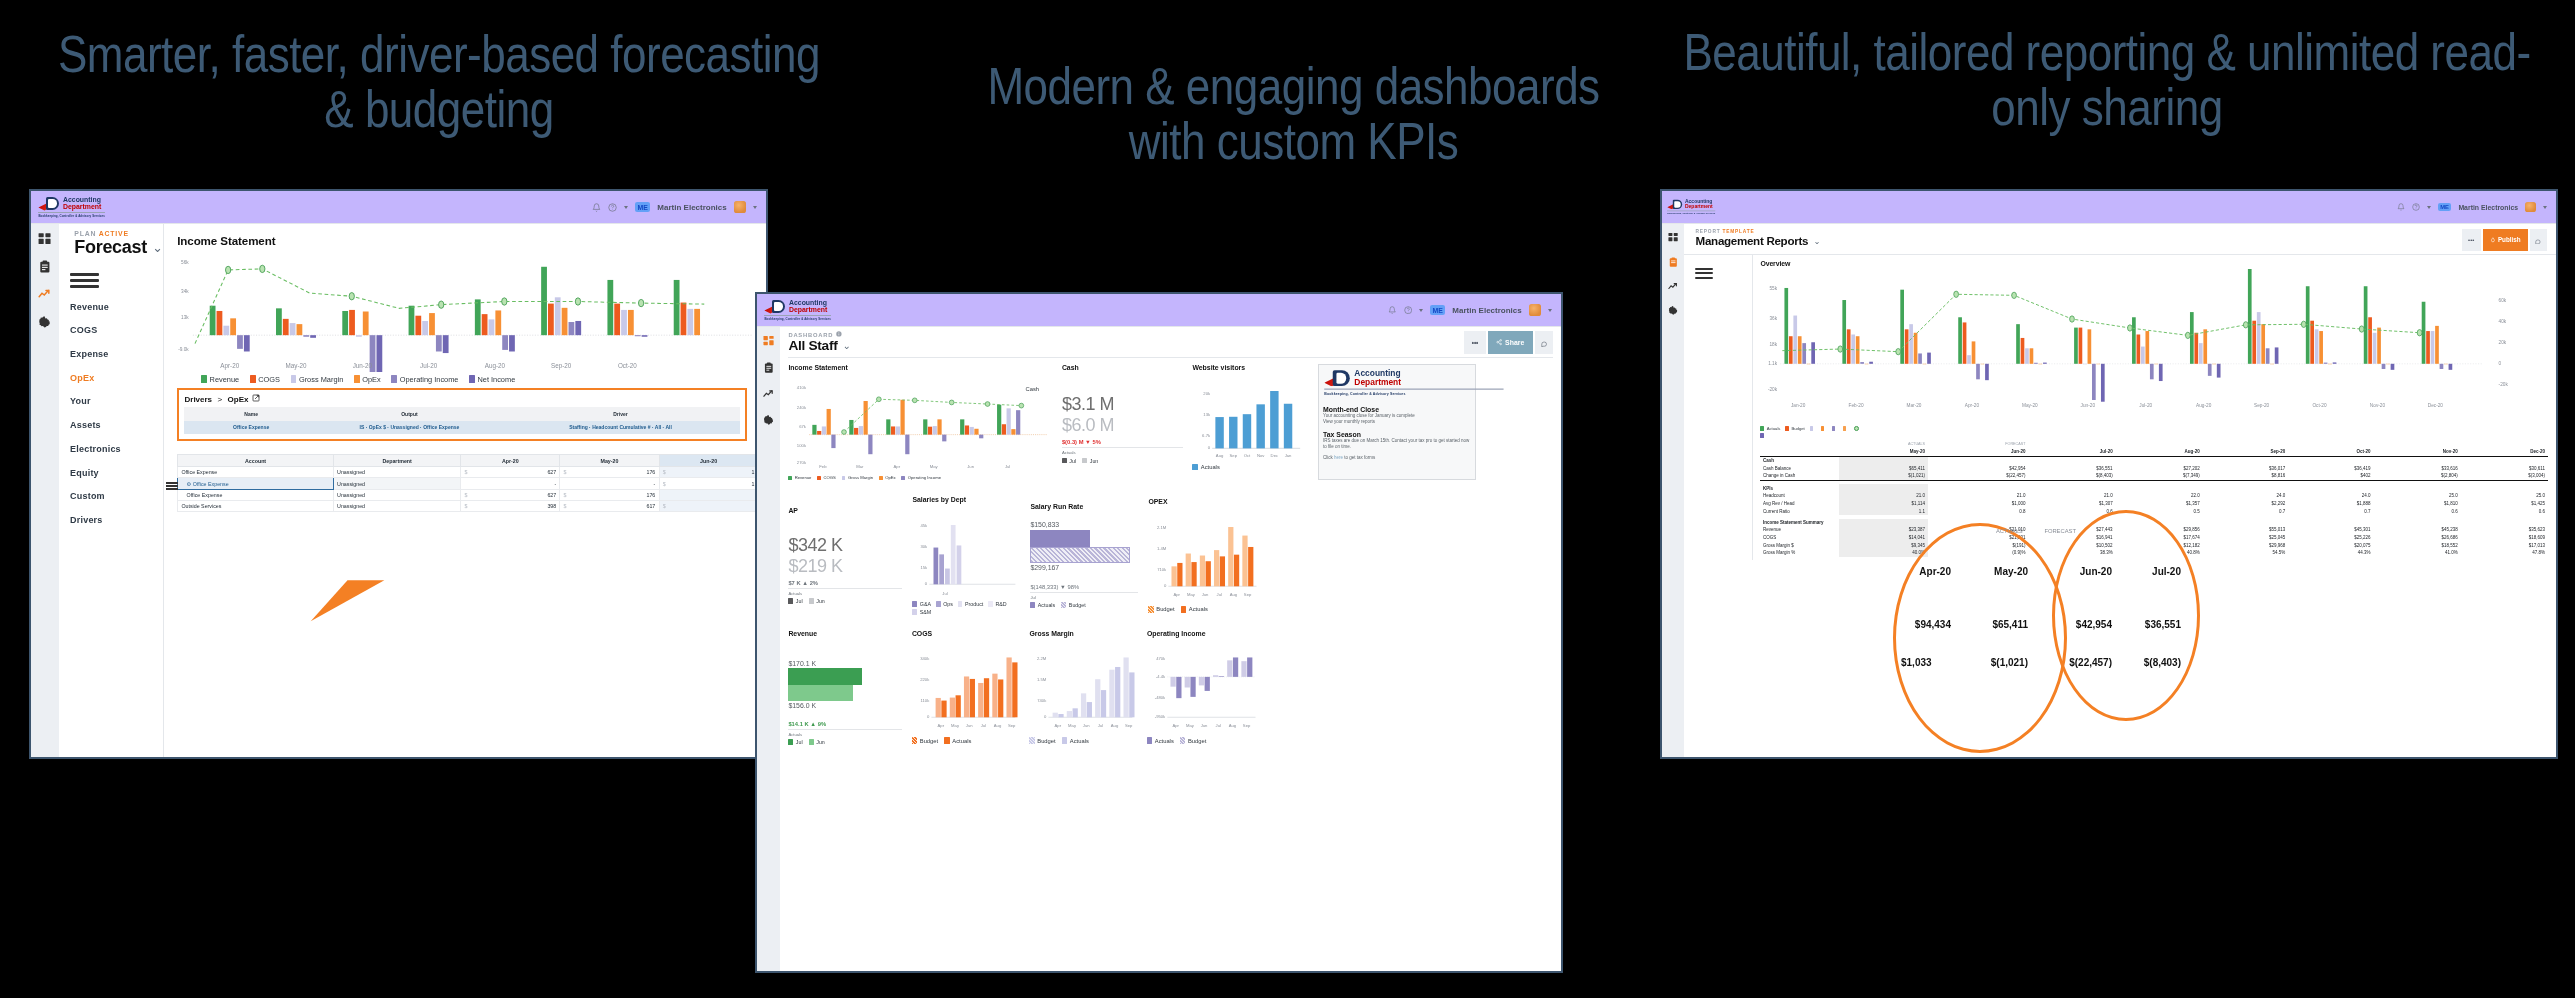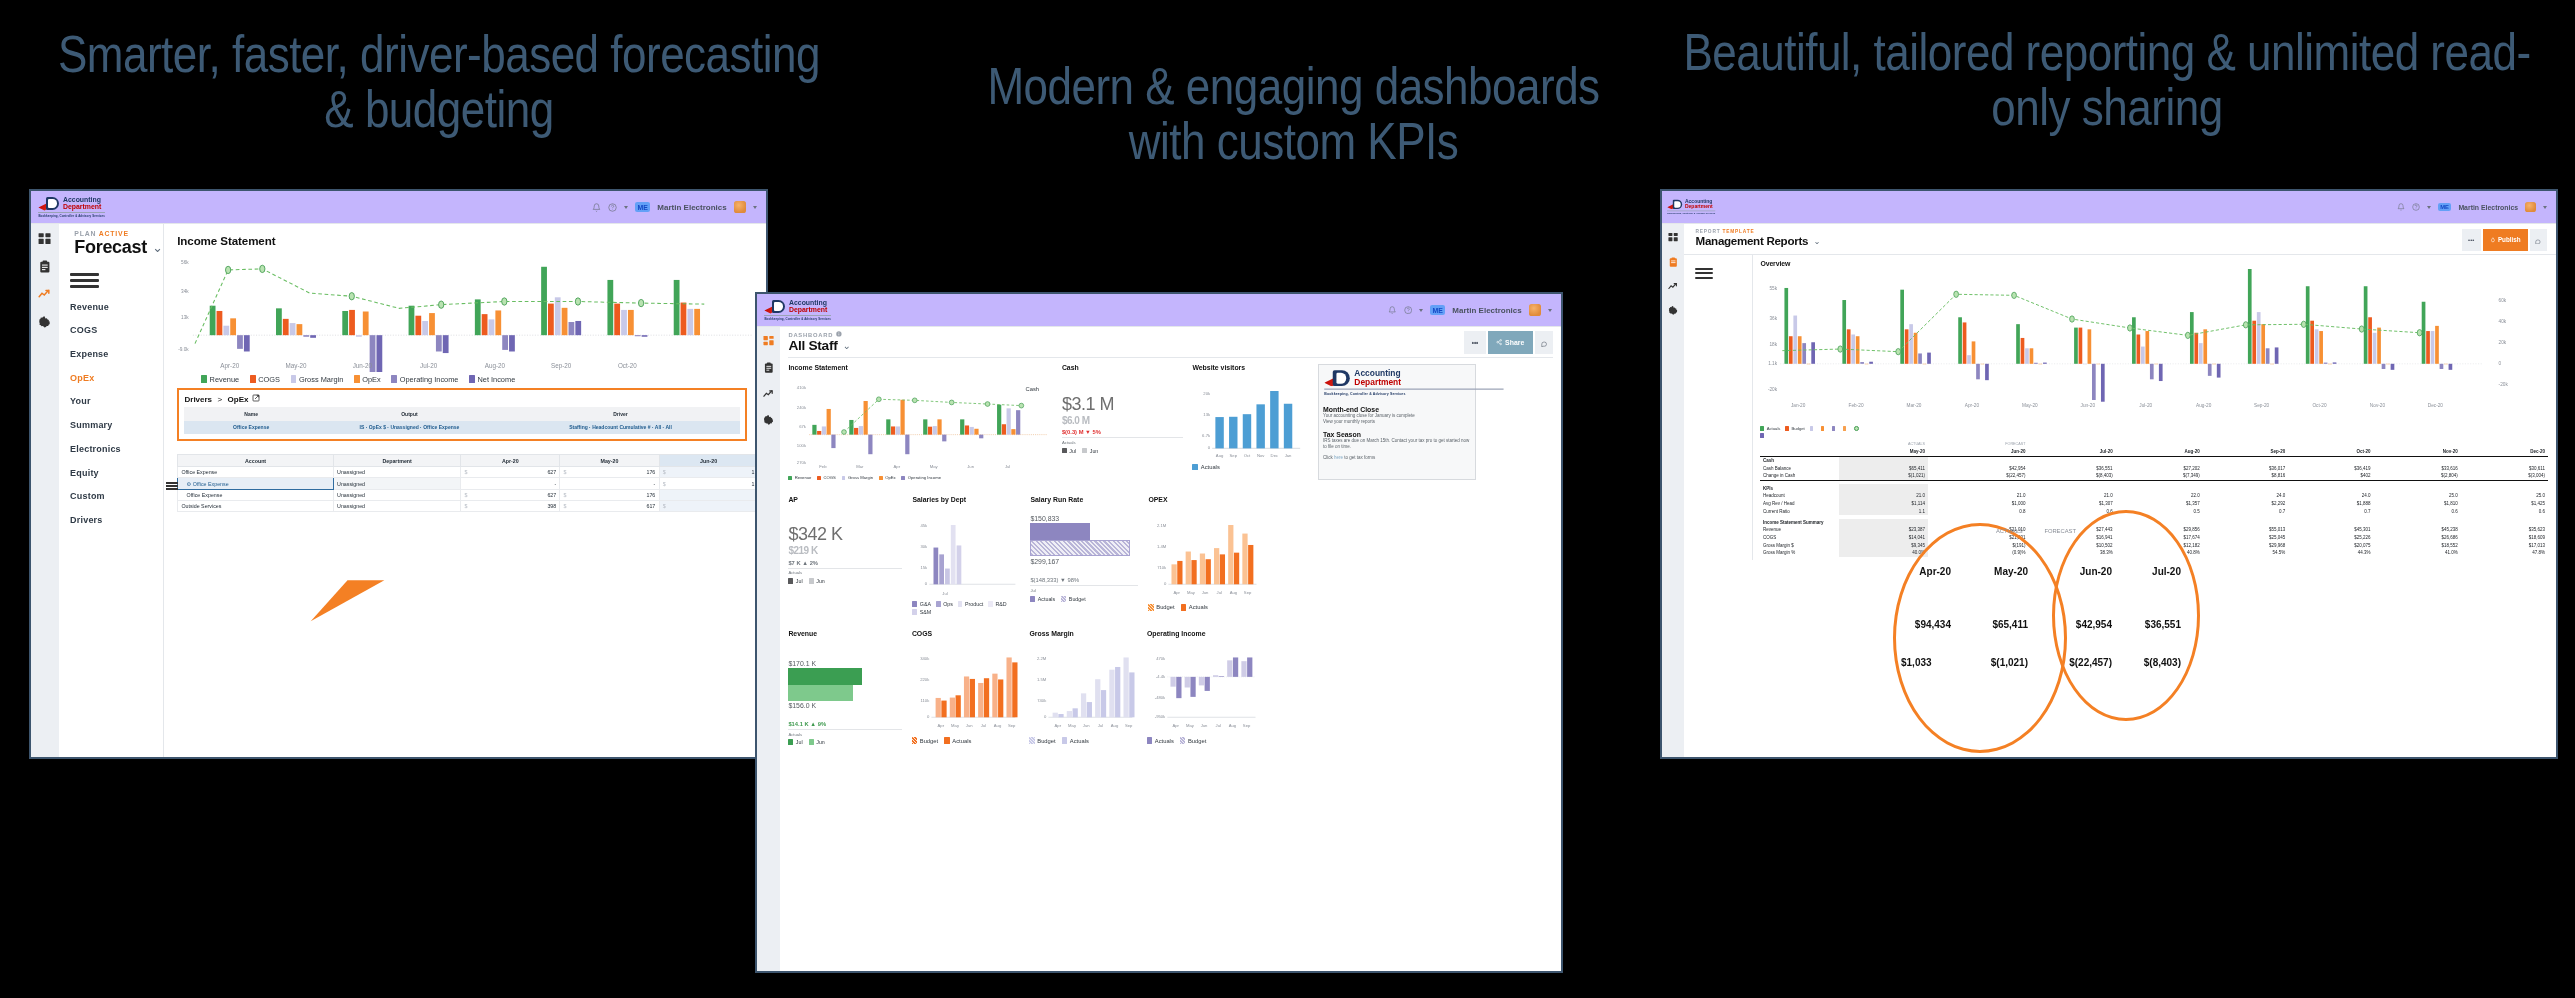--- a/index.html
+++ b/index.html
@@ -74,21 +74,21 @@
   .gtbl td.num { text-align:right; }
   .dollar { color:#b6bcc4; float:left; }
 
   .drivers-box { border:2.6px solid #f48024; background:#fff; padding:4.2px 5.3px 5.3px; }
   .drivers-head { font-weight:800; font-size:8px; color:#111; display:flex; align-items:center; gap:3.2px; }
   .dtbl th { background:#f1f2f4; font-size:5px; font-weight:bold; padding:3.7px 2.1px; border:none; color:#1f2933; }
   .dtbl td { background:#dbe6f1; color:#215d8f; font-weight:bold; font-size:5px; padding:3.7px 2.1px; text-align:center; border:none; }
 
   
   .kpi-big { font-size:18px; color:#6f6f6f; font-weight:300; letter-spacing:-0.5px; }
-  .kpi-sub { font-size:10px; color:#b9bcc1; font-weight:700; letter-spacing:-0.5px; }
+  .kpi-sub { font-size:18px; color:#b9bcc1; font-weight:400; letter-spacing:-0.5px; }
   .kpi-delta { font-size:5.8px; font-weight:bold; }
   .kpi-foot { font-size:4.2px; color:#6e757c; border-top:0.5px solid #e3e5e8; padding-top:1.6px; margin-top:2.1px; }
 
   .cardtitle { font-weight:800; font-size:6.9px; color:#111; }
   .ad-news { border:0.5px solid #d7dade; background:#f7f8f9; padding:4.2px; }
   .ad-news h4 { font-size:6.9px; color:#111; margin-top:3.7px; }
   .ad-news p { font-size:4.5px; color:#5b6269; line-height:1.35; }
   .lnk { color:#7fa8c4; }
 
   
@@ -185,21 +185,21 @@
         <div class="hamb">
             <span></span>
             <span></span>
             <span></span>
           </div>
         <div class="nv">Revenue</div>
         <div class="nv">COGS</div>
         <div class="nv">Expense</div>
         <div class="nv active">OpEx</div>
         <div class="nv">Your</div>
-        <div class="nv">Summary</div>
+        <div class="nv">Assets</div>
         <div class="nv">Electronics</div>
         <div class="nv">Equity</div>
         <div class="nv">Custom</div>
         <div class="nv">Drivers</div>
       </div>
     </div>
 
     <div style="flex:1; border-left:0.5px solid #e4e7eb; padding:9.5px 7.4px 0 13.7px; position:relative;">
       <div class="ctitle" style="font-size:11.6px;">Income Statement</div>
 
@@ -1136,21 +1136,21 @@
             <h4>Month-end Close</h4>
             <p>Your accounting close for January is complete</p>
             <p class="lnk">View your monthly reports</p>
             <h4 style="margin-top:5.8px">Tax Season</h4>
             <p>IRS taxes are due on March 15th. Contact your tax pro to get started now to file on time.</p>
             <p style="margin-top:4.8px"><span>Click </span><span class="lnk">here</span><span> to get tax forms</span></p>
           </div>
         </div>
       </div>
 
-      <div style="display:flex; gap:10px; margin-top:16px;">
+      <div style="display:flex; gap:10px; margin-top:16px;align-items:center;">
 
         <div style="width:114px;">
           <div class="cardtitle">AP</div>
           <div style="margin-top:21px;">
             <div class="kpi-big">$342 K</div>
             <div class="kpi-sub">$219 K</div>
             <div class="kpi-delta" style="color:#6e757c; margin-top:3.2px;"><span>$7 K</span> <span>▲</span> <span>2%</span></div>
             <div class="kpi-foot">Actuals</div>
             <div class="legend sm" style="margin-top:2.6px;gap:2.1px 6.3px">
               <span class="li" style="font-size:5.3px">

